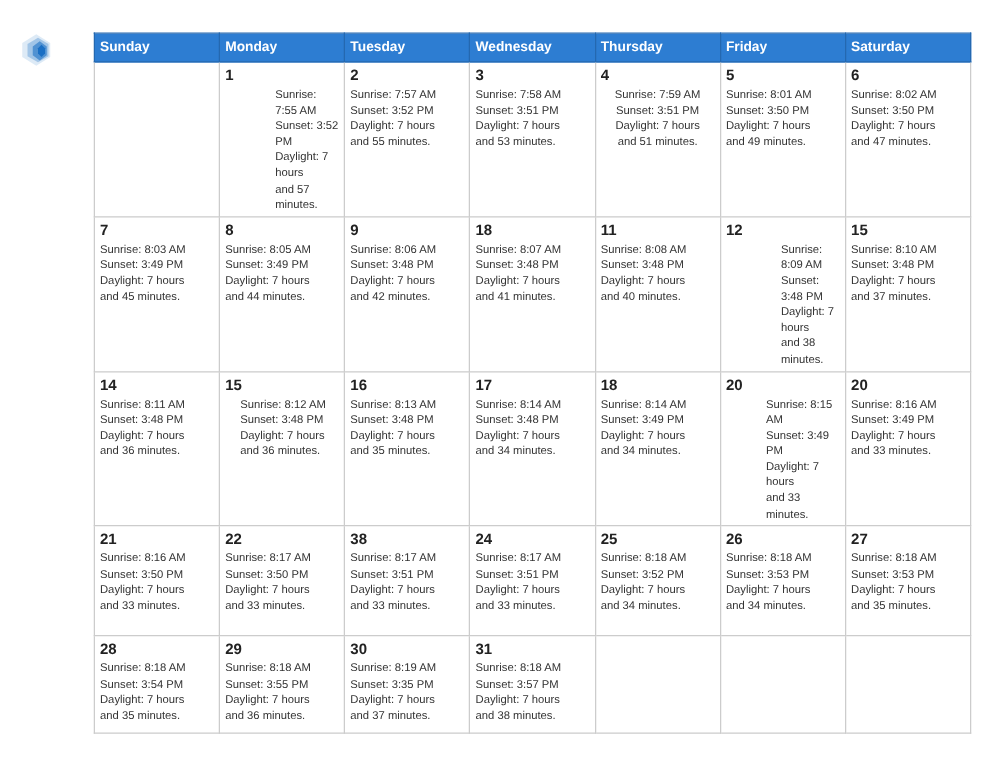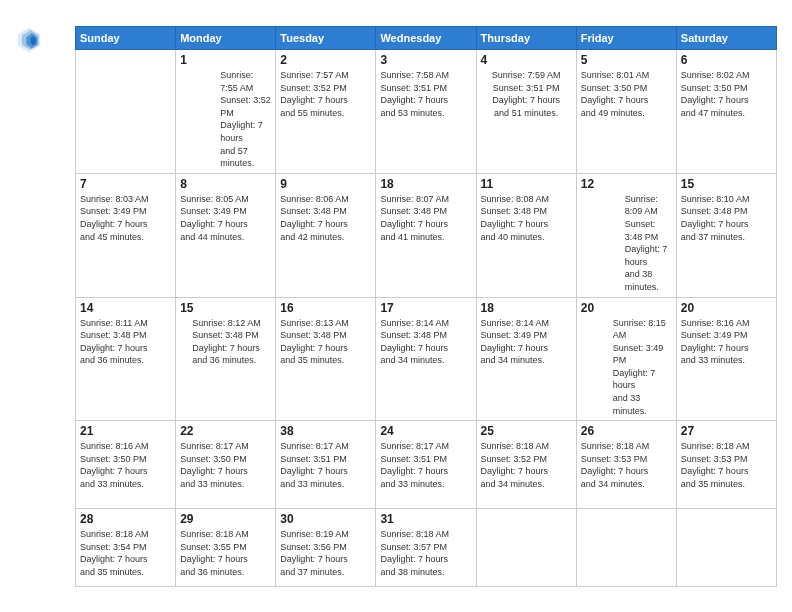--- a/index.html
+++ b/index.html
@@ -349,21 +349,21 @@
           <td>
             <span class="day-number">29</span>
             <div class="cell-info" style="white-space: pre-line;">Sunrise: 8:18 AM
 Sunset: 3:55 PM
 Daylight: 7 hours
 and 36 minutes.</div>
           </td>
           <td>
             <span class="day-number">30</span>
             <div class="cell-info" style="white-space: pre-line;">Sunrise: 8:19 AM
-Sunset: 3:56 PM
+Sunset: 3:35 PM
 Daylight: 7 hours
 and 37 minutes.</div>
           </td>
           <td>
             <span class="day-number">31</span>
             <div class="cell-info" style="white-space: pre-line;">Sunrise: 8:18 AM
 Sunset: 3:57 PM
 Daylight: 7 hours
 and 38 minutes.</div>
           </td>

